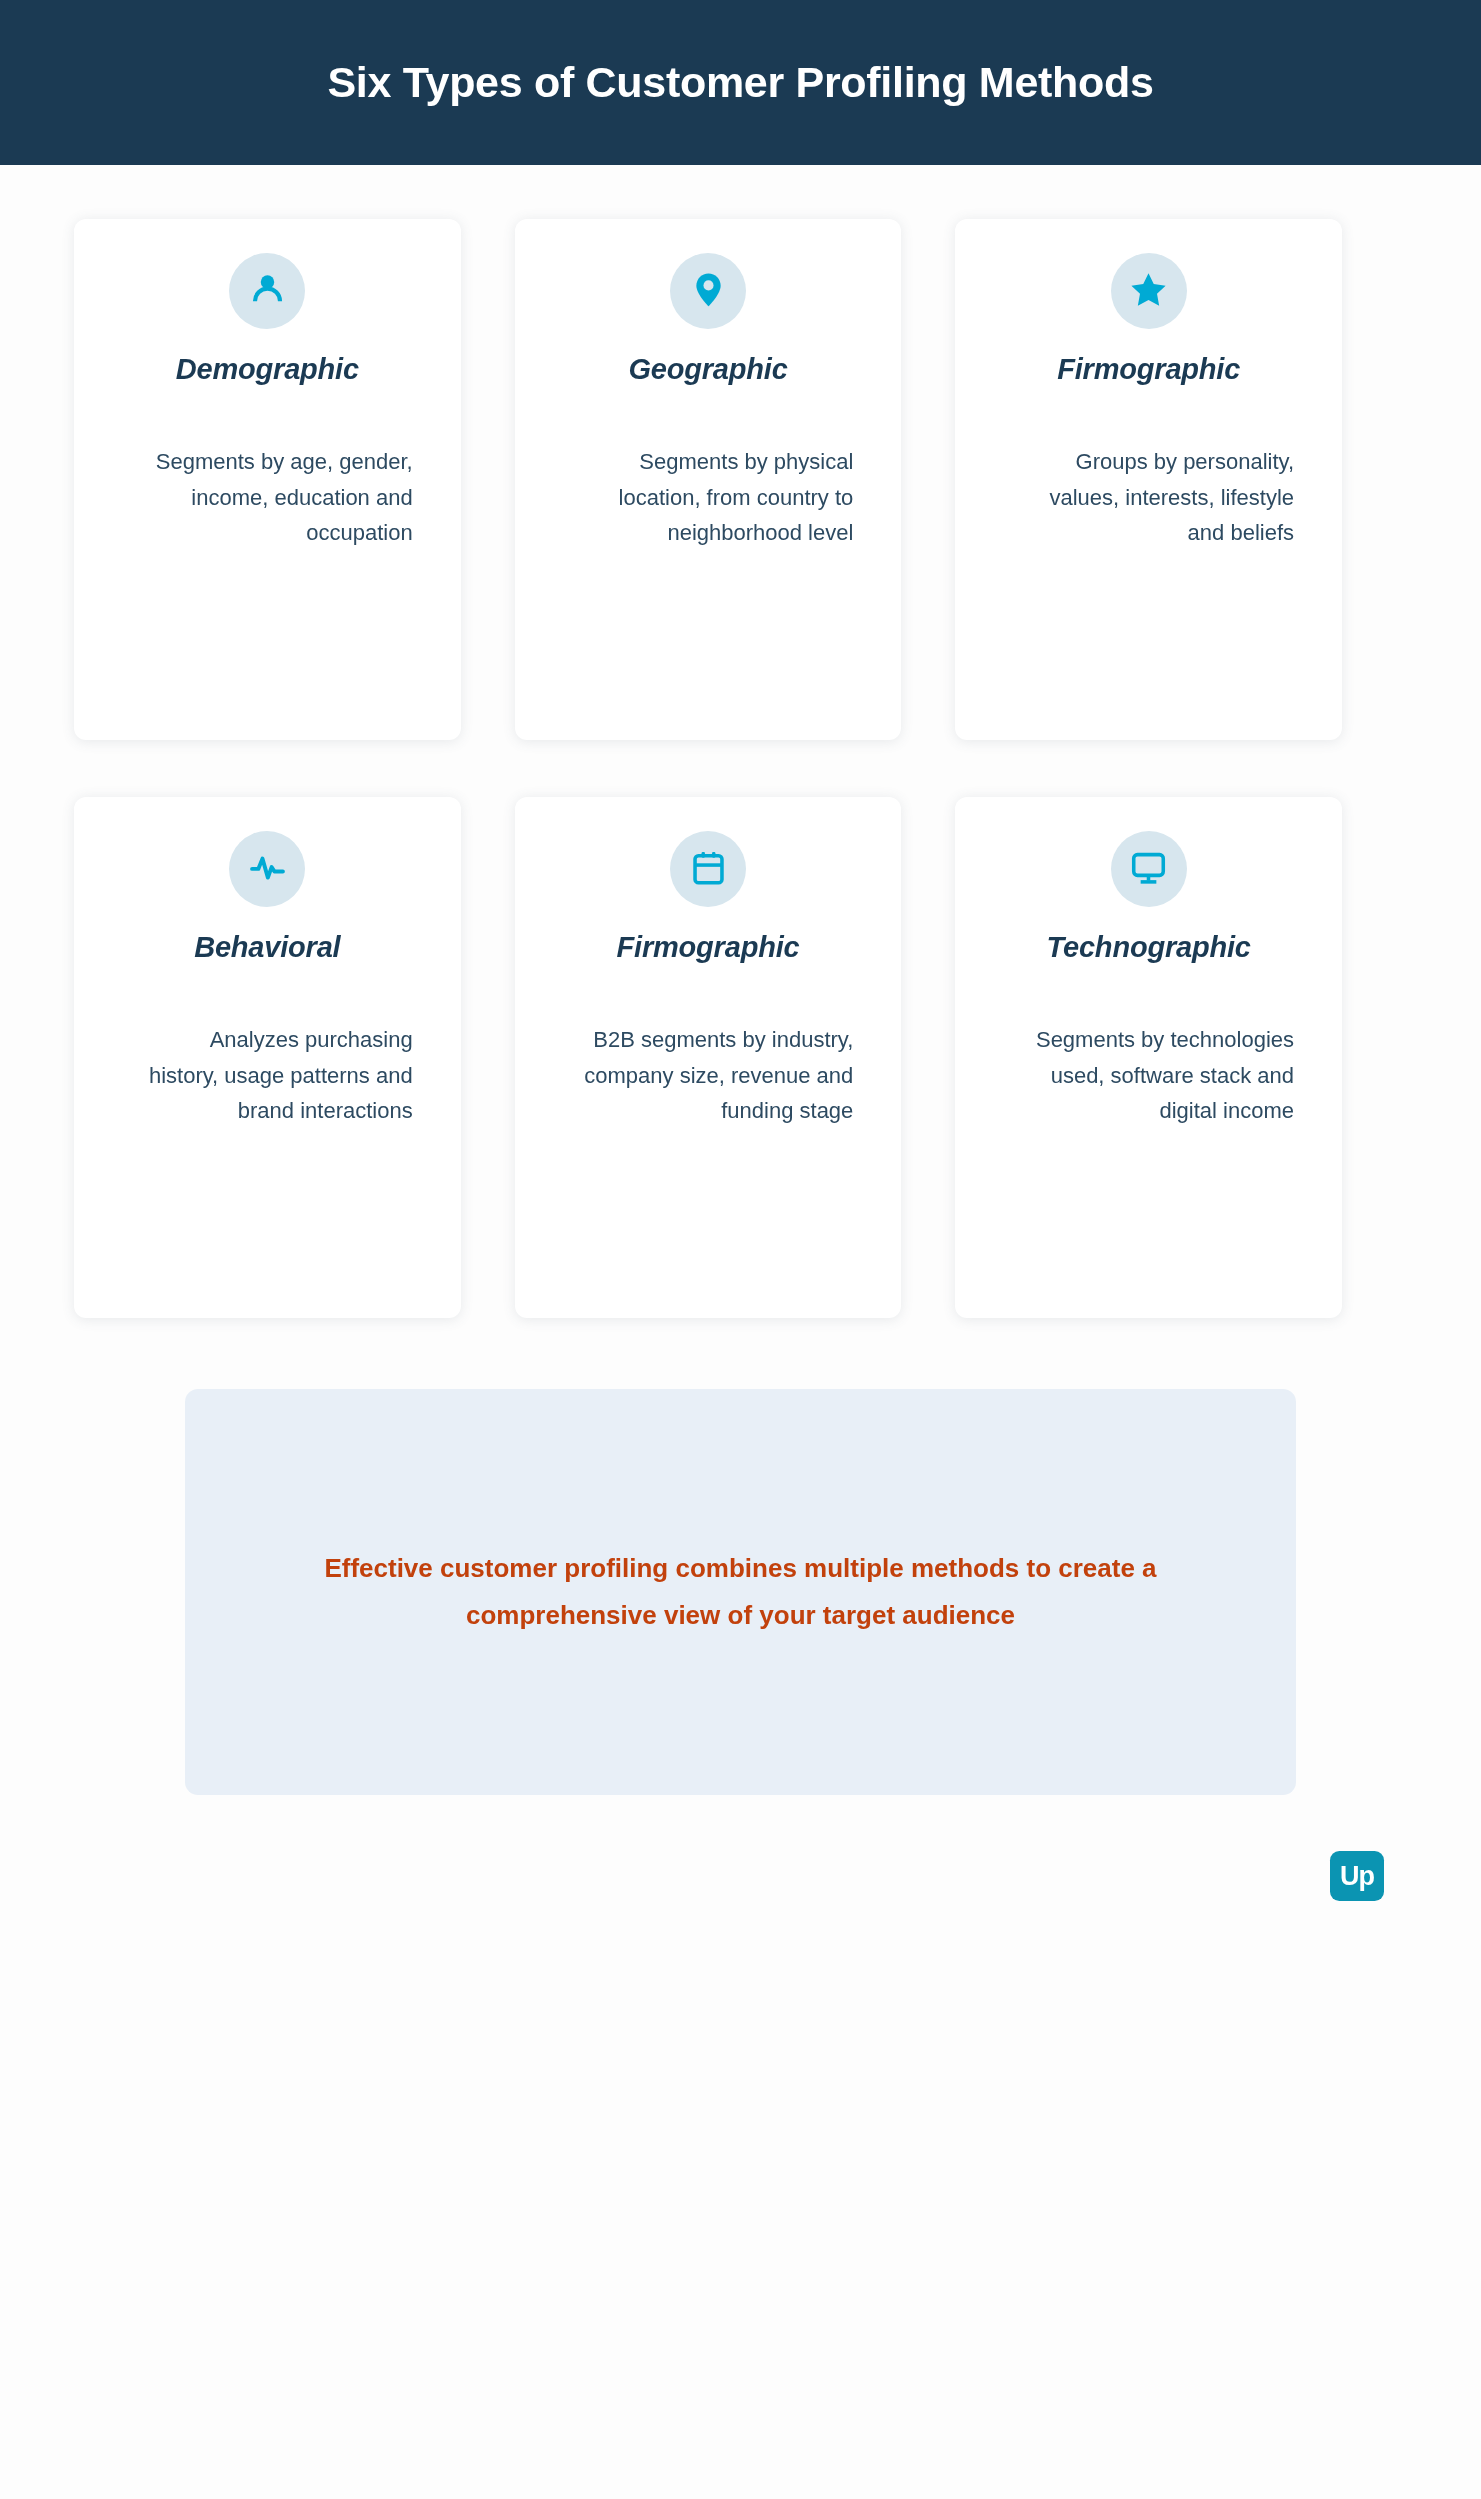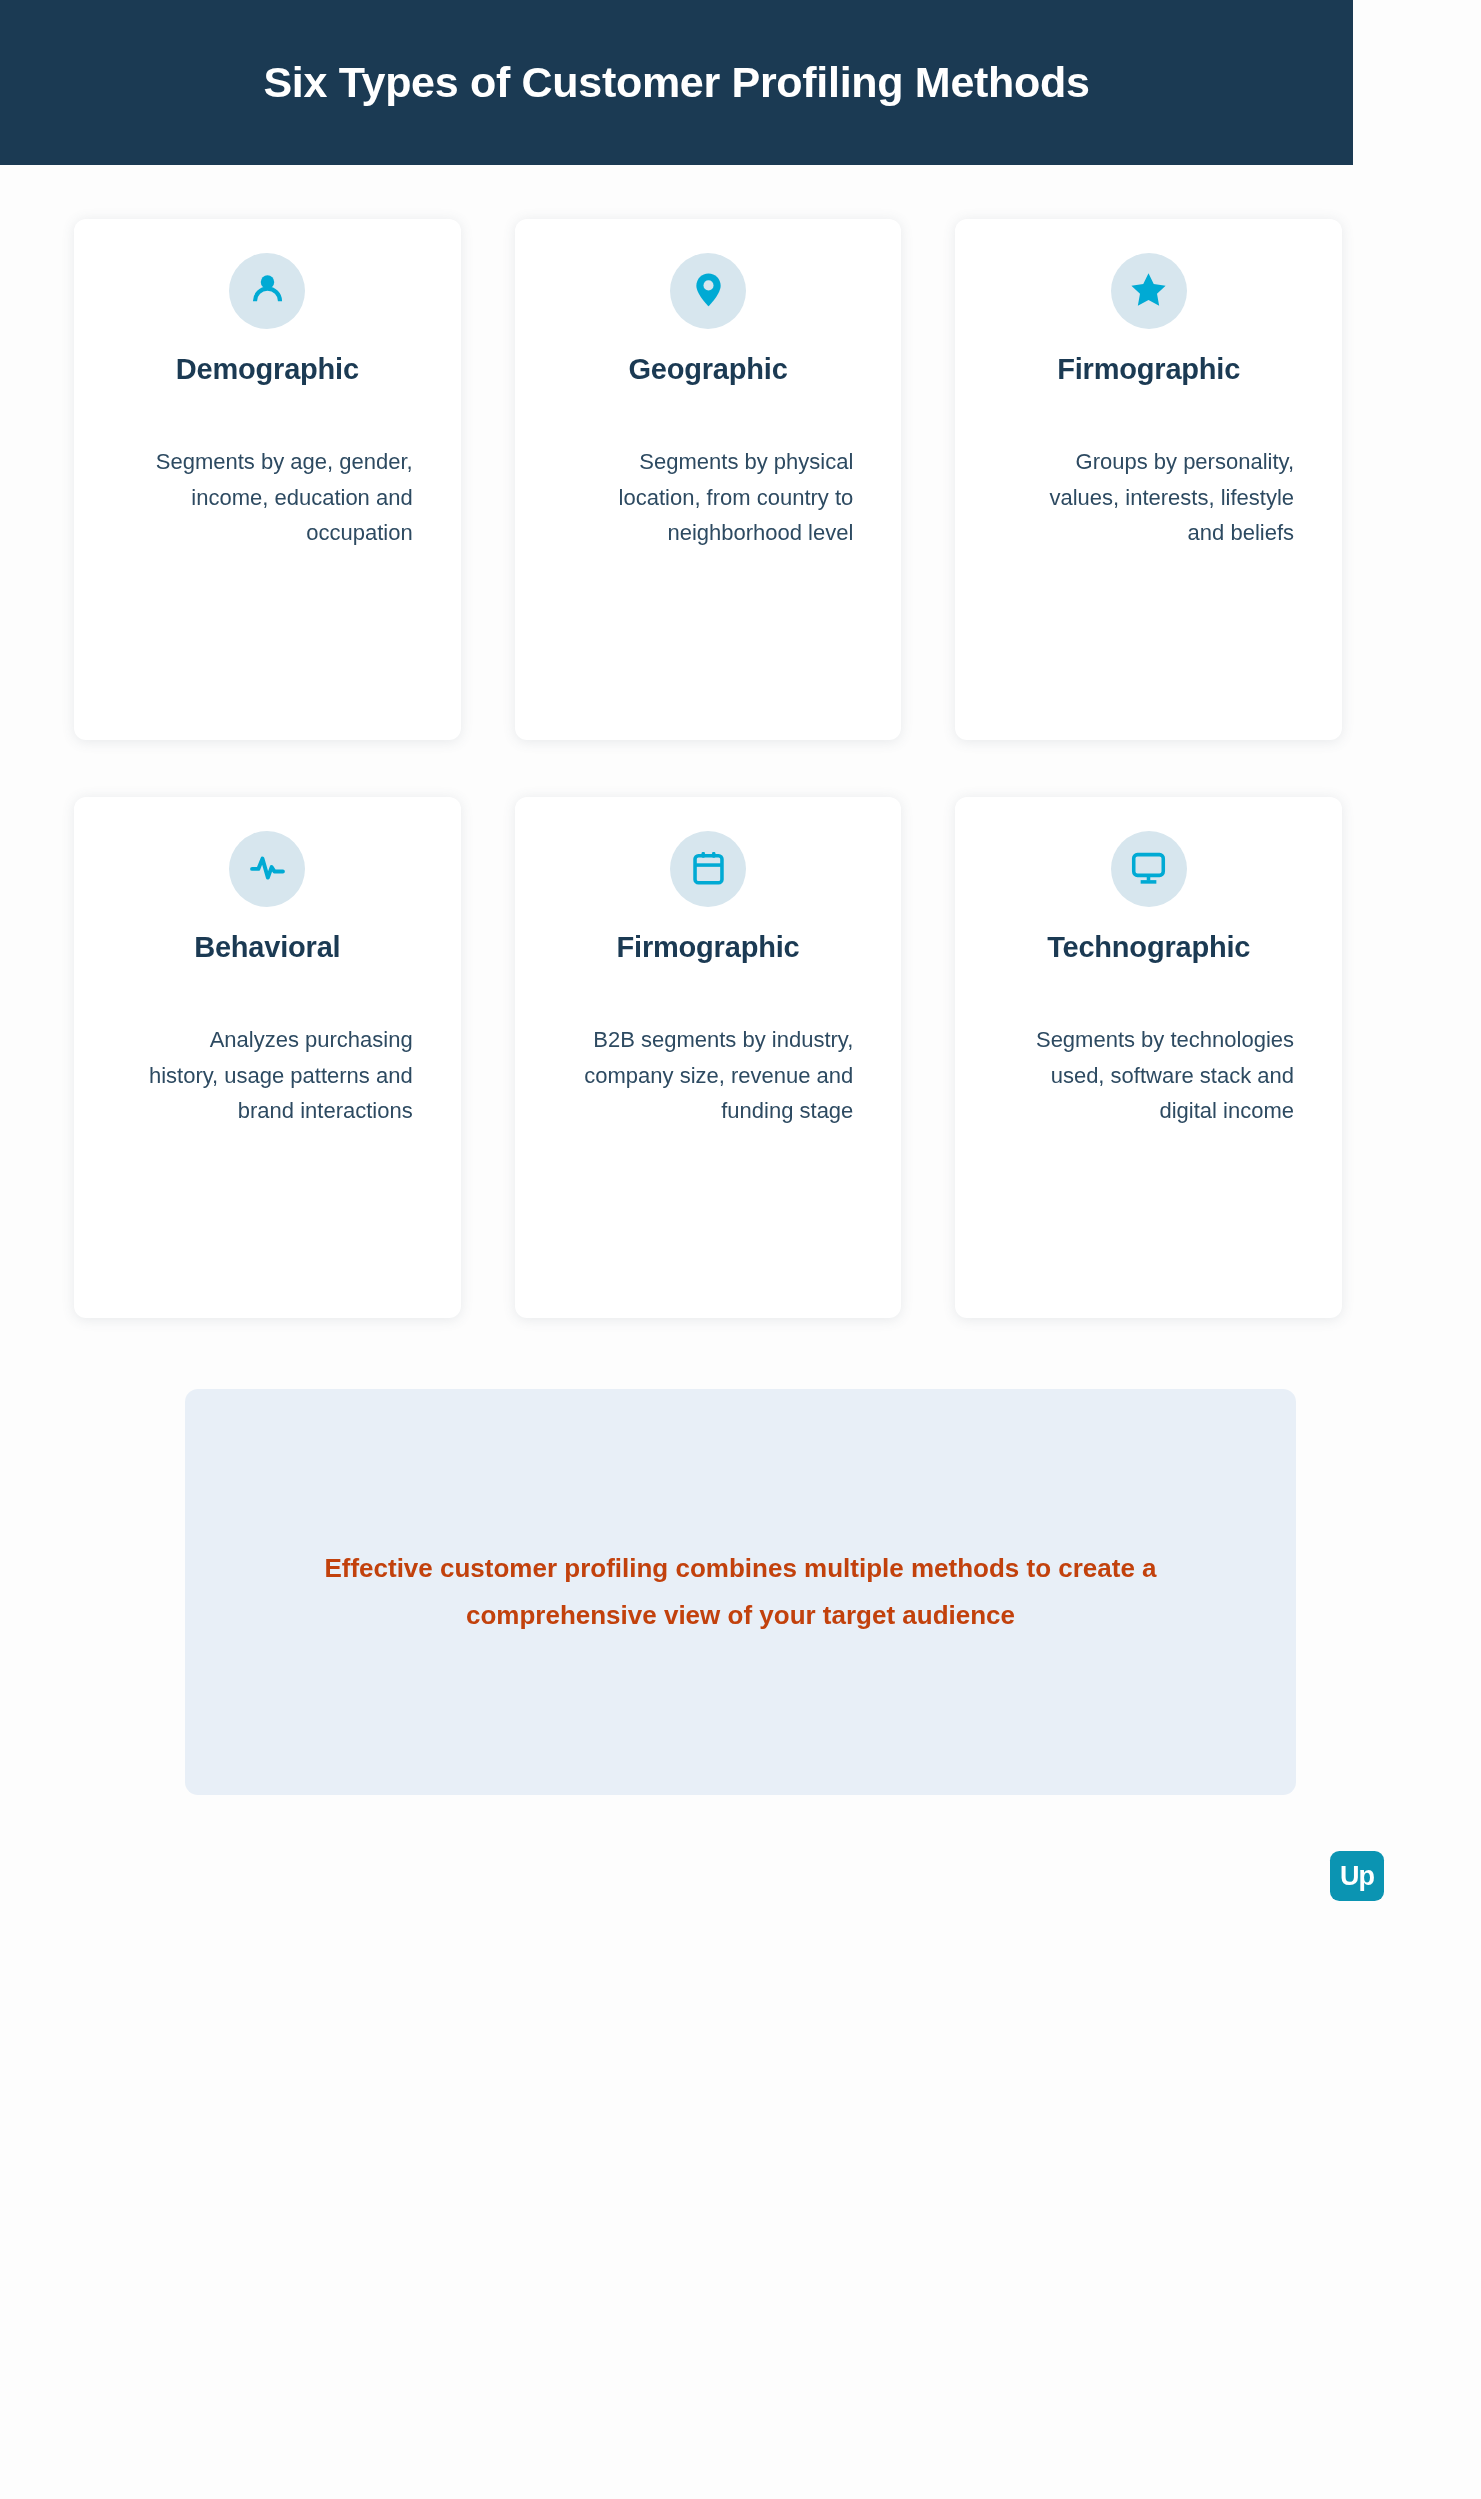--- a/index.html
+++ b/index.html
@@ -14,21 +14,21 @@
     position: relative;
     overflow: hidden;
     background: #fdfdfd;
   }
 
   
   .header {
     position: absolute;
     left: 0;
     top: 0;
-    width: 1353px;
+    width: 1481px;
     height: 165px;
     background: #1b3a53;
     display: flex;
     align-items: center;
     justify-content: center;
   }
   .header-title {
     color: #ffffff;
     font-size: 43px;
     font-weight: bold;
@@ -69,20 +69,21 @@
     align-items: center;
     justify-content: center;
   }
   .card-title {
     margin-top: 24px;
     text-align: center;
     font-size: 29px;
     font-weight: bold;
     color: #1b3a53;
     letter-spacing: -0.2px;
+    font-style: italic;
   }
   .card-desc {
     margin: 58px 48px 0 69px;
     font-size: 22px;
     line-height: 1.62;
     color: #2d4a61;
     text-align: right;
   }
 
   

